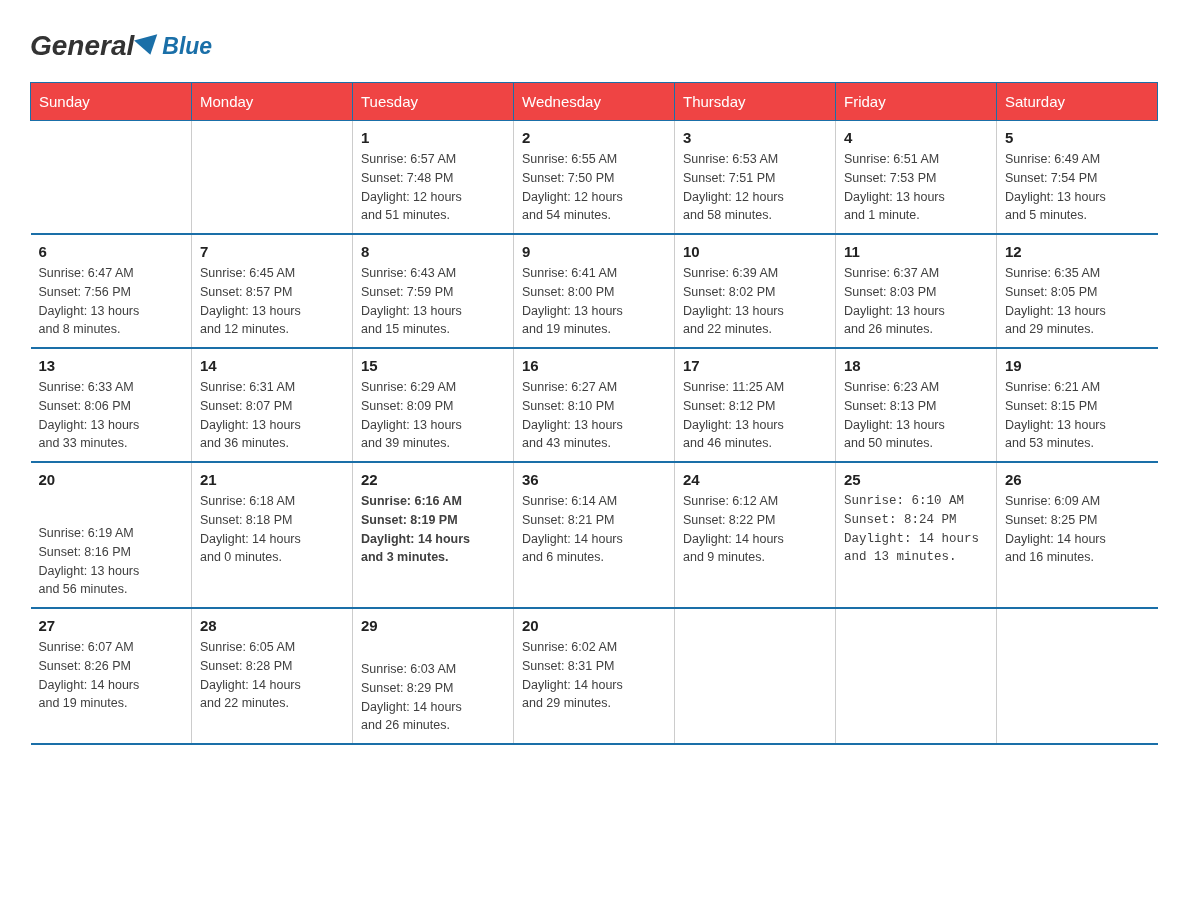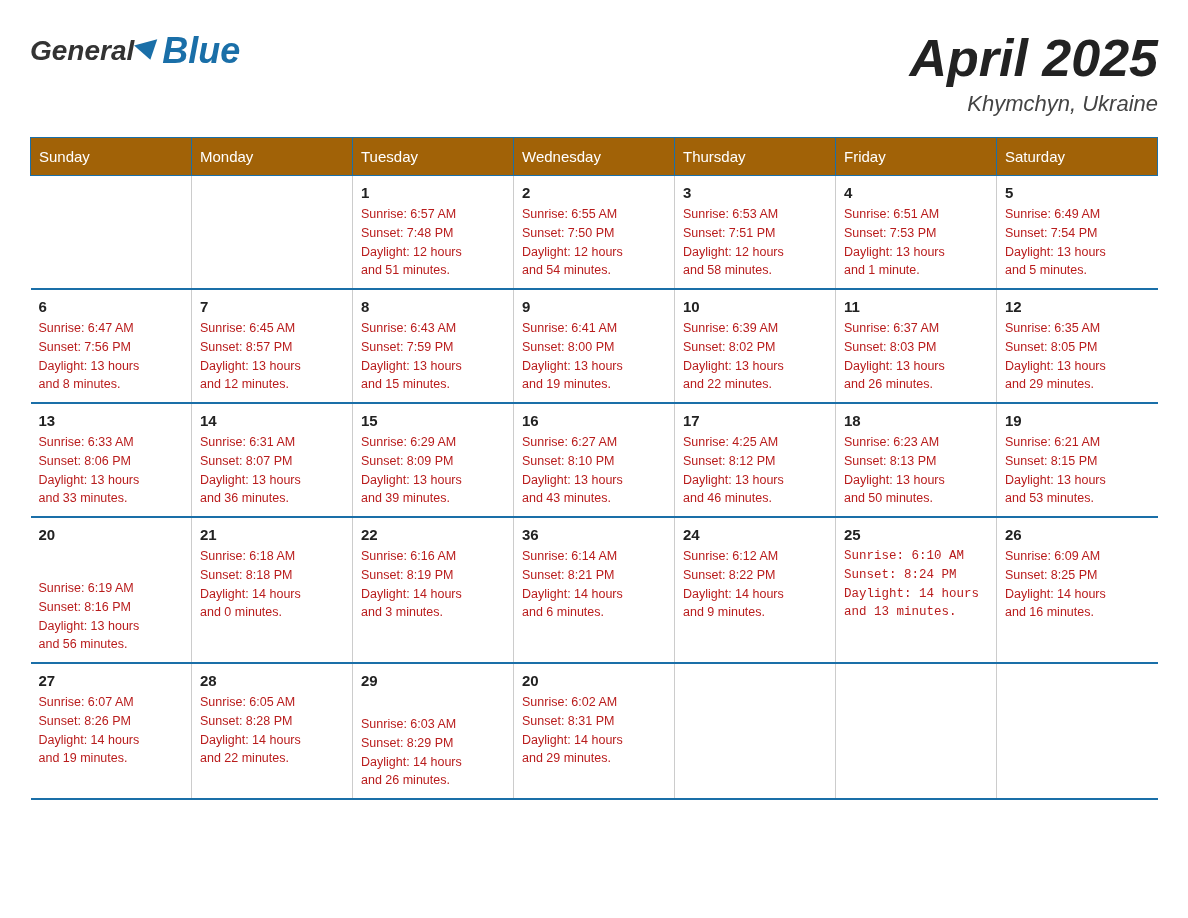--- a/index.html
+++ b/index.html
@@ -35,21 +35,21 @@
       height: 0;
       border-left: 12px solid transparent;
       border-right: 12px solid transparent;
       border-top: 18px solid #1a6fa8;
       display: inline-block;
       margin: 0 2px;
       transform: rotate(-15deg);
     }
     .logo-blue {
       color: #1a6fa8;
-      font-size: 36px;
+      font-size: 23px;
       font-weight: bold;
     }
     .title-section {
       text-align: right;
     }
     .month-year {
       font-size: 52px;
       font-weight: bold;
       color: #222;
       line-height: 1.1;
@@ -58,21 +58,21 @@
       font-size: 22px;
       color: #444;
       margin-top: 4px;
     }
     table {
       width: 100%;
       border-collapse: collapse;
       table-layout: fixed;
     }
     thead tr {
-      background-color: #a16207;
+      background-color: #ef4444;
     }
     thead th {
       color: #fff;
       padding: 10px 8px;
       text-align: left;
       font-size: 15px;
       font-weight: normal;
       border: 1px solid #1a6fa8;
     }
     tbody tr {
@@ -90,42 +90,38 @@
       border-right: none;
     }
     .day-number {
       font-size: 15px;
       font-weight: bold;
       color: #222;
       display: block;
       margin-bottom: 4px;
     }
     .day-info {
-      color: #b91c1c;
+      color: #404040;
       font-size: 12.5px;
       line-height: 1.5;
     }
     .empty-cell {
       background: #fff;
     }
   </style>
 </head>
 <body>
 
 <div class="header">
   <div class="logo">
     <div class="logo-text">
       <span class="logo-general">General</span>
       <span class="logo-arrow"></span>
       <span class="logo-blue">Blue</span>
     </div>
-  </div>
-  <div class="title-section">
-    <div class="month-year">April 2025</div>
-    <div class="location">Khymchyn, Ukraine</div>
   </div>
 </div>
 
 <table>
   <thead>
     <tr>
     <th>Sunday</th>
         <th>Monday</th>
         <th>Tuesday</th>
         <th>Wednesday</th>
@@ -249,21 +245,21 @@
         </td>
         <td>
           <span class="day-number">16</span>
           <div class="day-info" style="white-space: pre-line;">Sunrise: 6:27 AM
 Sunset: 8:10 PM
 Daylight: 13 hours
 and 43 minutes.</div>
         </td>
         <td>
           <span class="day-number">17</span>
-          <div class="day-info" style="white-space: pre-line;">Sunrise: 4:25 AM
+          <div class="day-info" style="white-space: pre-line;">Sunrise: 11:25 AM
 Sunset: 8:12 PM
 Daylight: 13 hours
 and 46 minutes.</div>
         </td>
         <td>
           <span class="day-number">18</span>
           <div class="day-info" style="white-space: pre-line;">Sunrise: 6:23 AM
 Sunset: 8:13 PM
 Daylight: 13 hours
 and 50 minutes.</div>
@@ -286,21 +282,21 @@
         </td>
         <td>
           <span class="day-number">21</span>
           <div class="day-info" style="white-space: pre-line;">Sunrise: 6:18 AM
 Sunset: 8:18 PM
 Daylight: 14 hours
 and 0 minutes.</div>
         </td>
         <td>
           <span class="day-number">22</span>
-          <div class="day-info" style="white-space: pre-line;">Sunrise: 6:16 AM
+          <div class="day-info" style="white-space: pre-line; font-weight: bold;">Sunrise: 6:16 AM
 Sunset: 8:19 PM
 Daylight: 14 hours
 and 3 minutes.</div>
         </td>
         <td>
           <span class="day-number">36</span>
           <div class="day-info" style="white-space: pre-line;">Sunrise: 6:14 AM
 Sunset: 8:21 PM
 Daylight: 14 hours
 and 6 minutes.</div>

